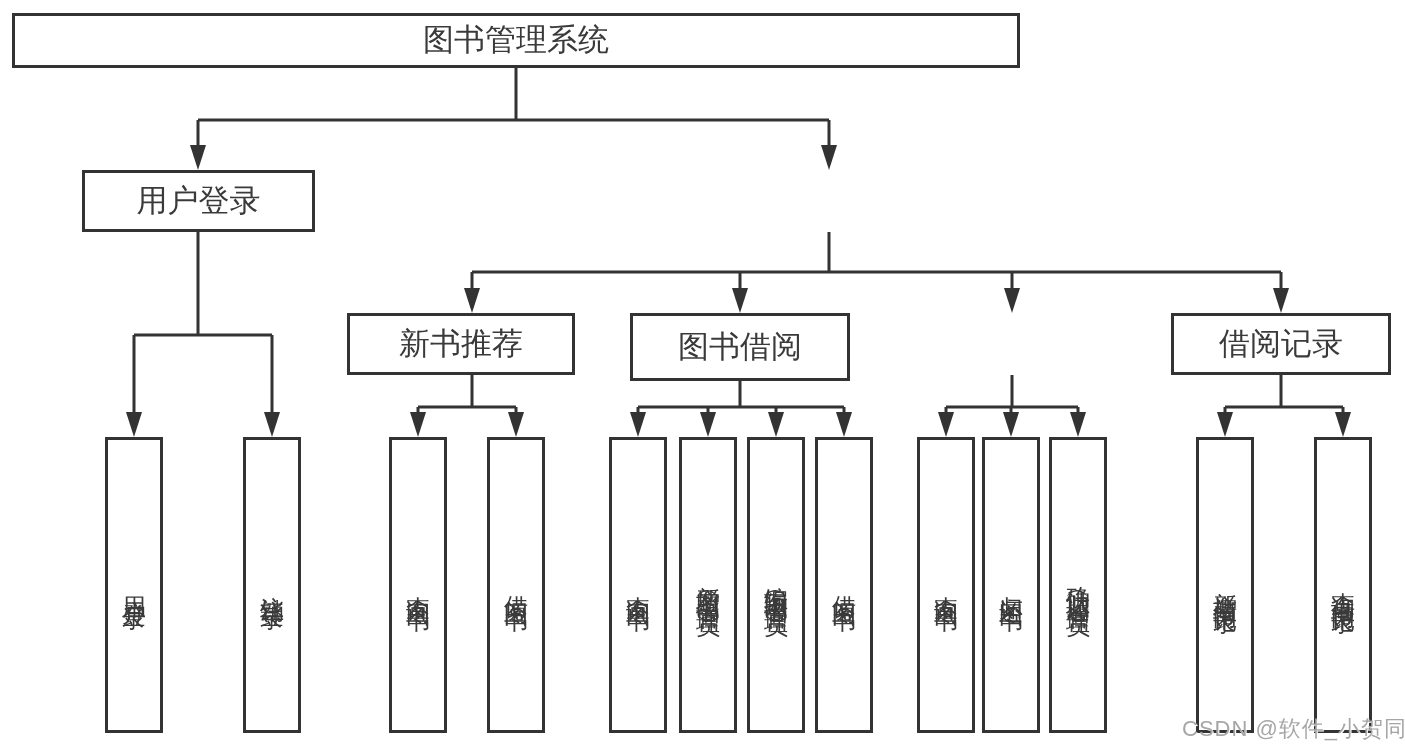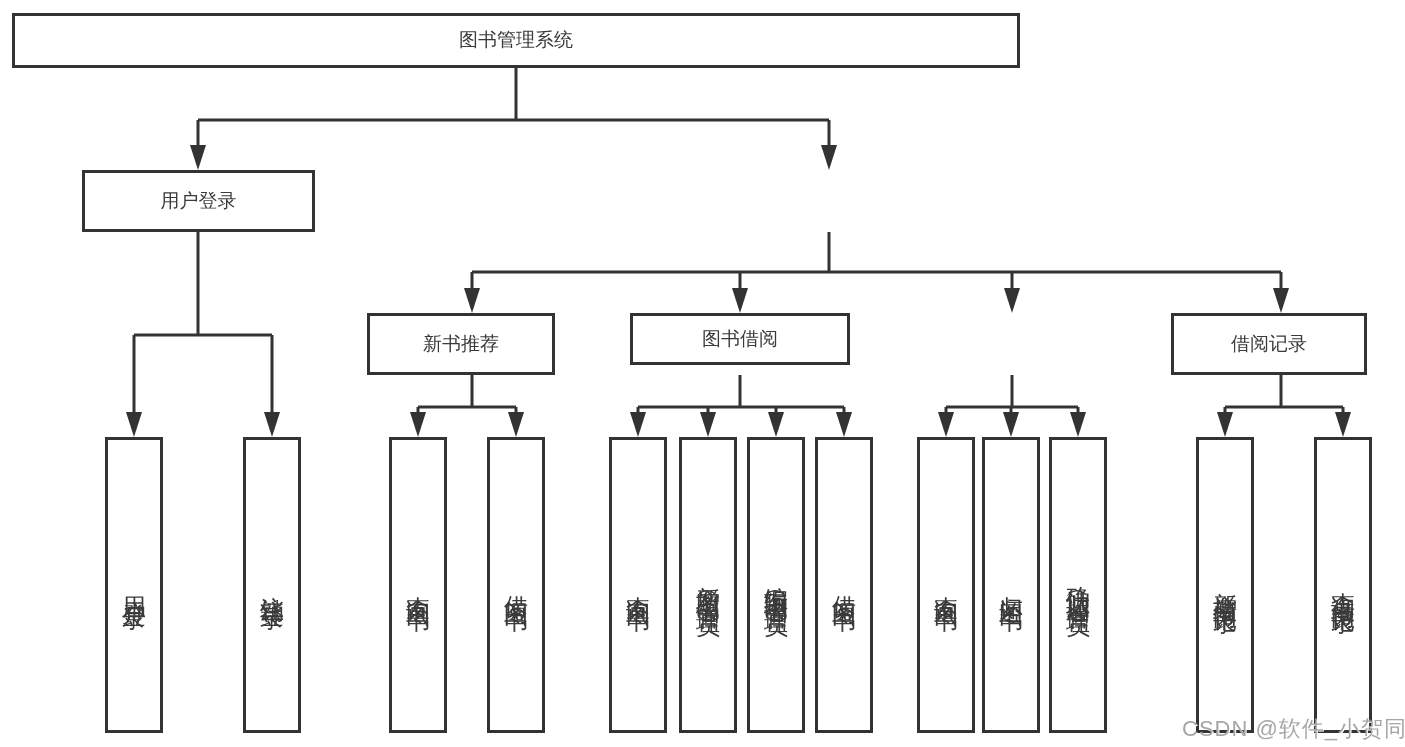--- a/index.html
+++ b/index.html
@@ -13,21 +13,21 @@
   #wires{position:absolute;left:0;top:0;width:1405px;height:747px;}
   .node{
     position:absolute;
     box-sizing:border-box;
     border:3px solid #333333;
     background:#ffffff;
     display:flex;
     align-items:center;
     justify-content:center;
     color:#3a3a3a;
-    font-size:19px;
+    font-size:31px;
     text-align:center;
     line-height:1.1;
     z-index:2;
   }
   .node.v{
     writing-mode:vertical-rl;
     text-orientation:mixed;
     font-size:24px;
     letter-spacing:4px;
     line-height:1.0;
@@ -88,23 +88,23 @@
       <polygon points="1070,412 1086,412 1078,437"></polygon>
       <polygon points="1217,412 1233,412 1225,437"></polygon>
       <polygon points="1335,412 1351,412 1343,437"></polygon>
     </g>
   </svg>
 
   <div class="node" style="left:12px;top:13px;width:1008px;height:55px">图书管理系统</div>
 
   <div class="node" style="left:82px;top:170px;width:233px;height:62px">用户登录</div>
 
-  <div class="node" style="left:367px;top:313px;width:188px;height:62px">新书推荐</div>
-  <div class="node" style="left:630px;top:313px;width:220px;height:52px">图书借阅</div>
-  <div class="node" style="left:1171px;top:313px;width:196px;height:62px">借阅记录</div>
+  <div class="node" style="left:347px;top:313px;width:228px;height:62px">新书推荐</div>
+  <div class="node" style="left:630px;top:313px;width:220px;height:68px">图书借阅</div>
+  <div class="node" style="left:1171px;top:313px;width:220px;height:62px">借阅记录</div>
 
   <div class="node v" style="left:105px;top:437px;width:58px;height:296px">用户登录</div>
   <div class="node v" style="left:243px;top:437px;width:58px;height:296px">注销登录</div>
 
   <div class="node v" style="left:389px;top:437px;width:58px;height:296px">查询图书</div>
   <div class="node v" style="left:487px;top:437px;width:58px;height:296px">借阅图书</div>
 
   <div class="node v" style="left:609px;top:437px;width:58px;height:296px">查询图书</div>
   <div class="node v" style="left:679px;top:437px;width:58px;height:296px">新增图书（管理员）</div>
   <div class="node v" style="left:747px;top:437px;width:58px;height:296px">编辑图书（管理员）</div>

